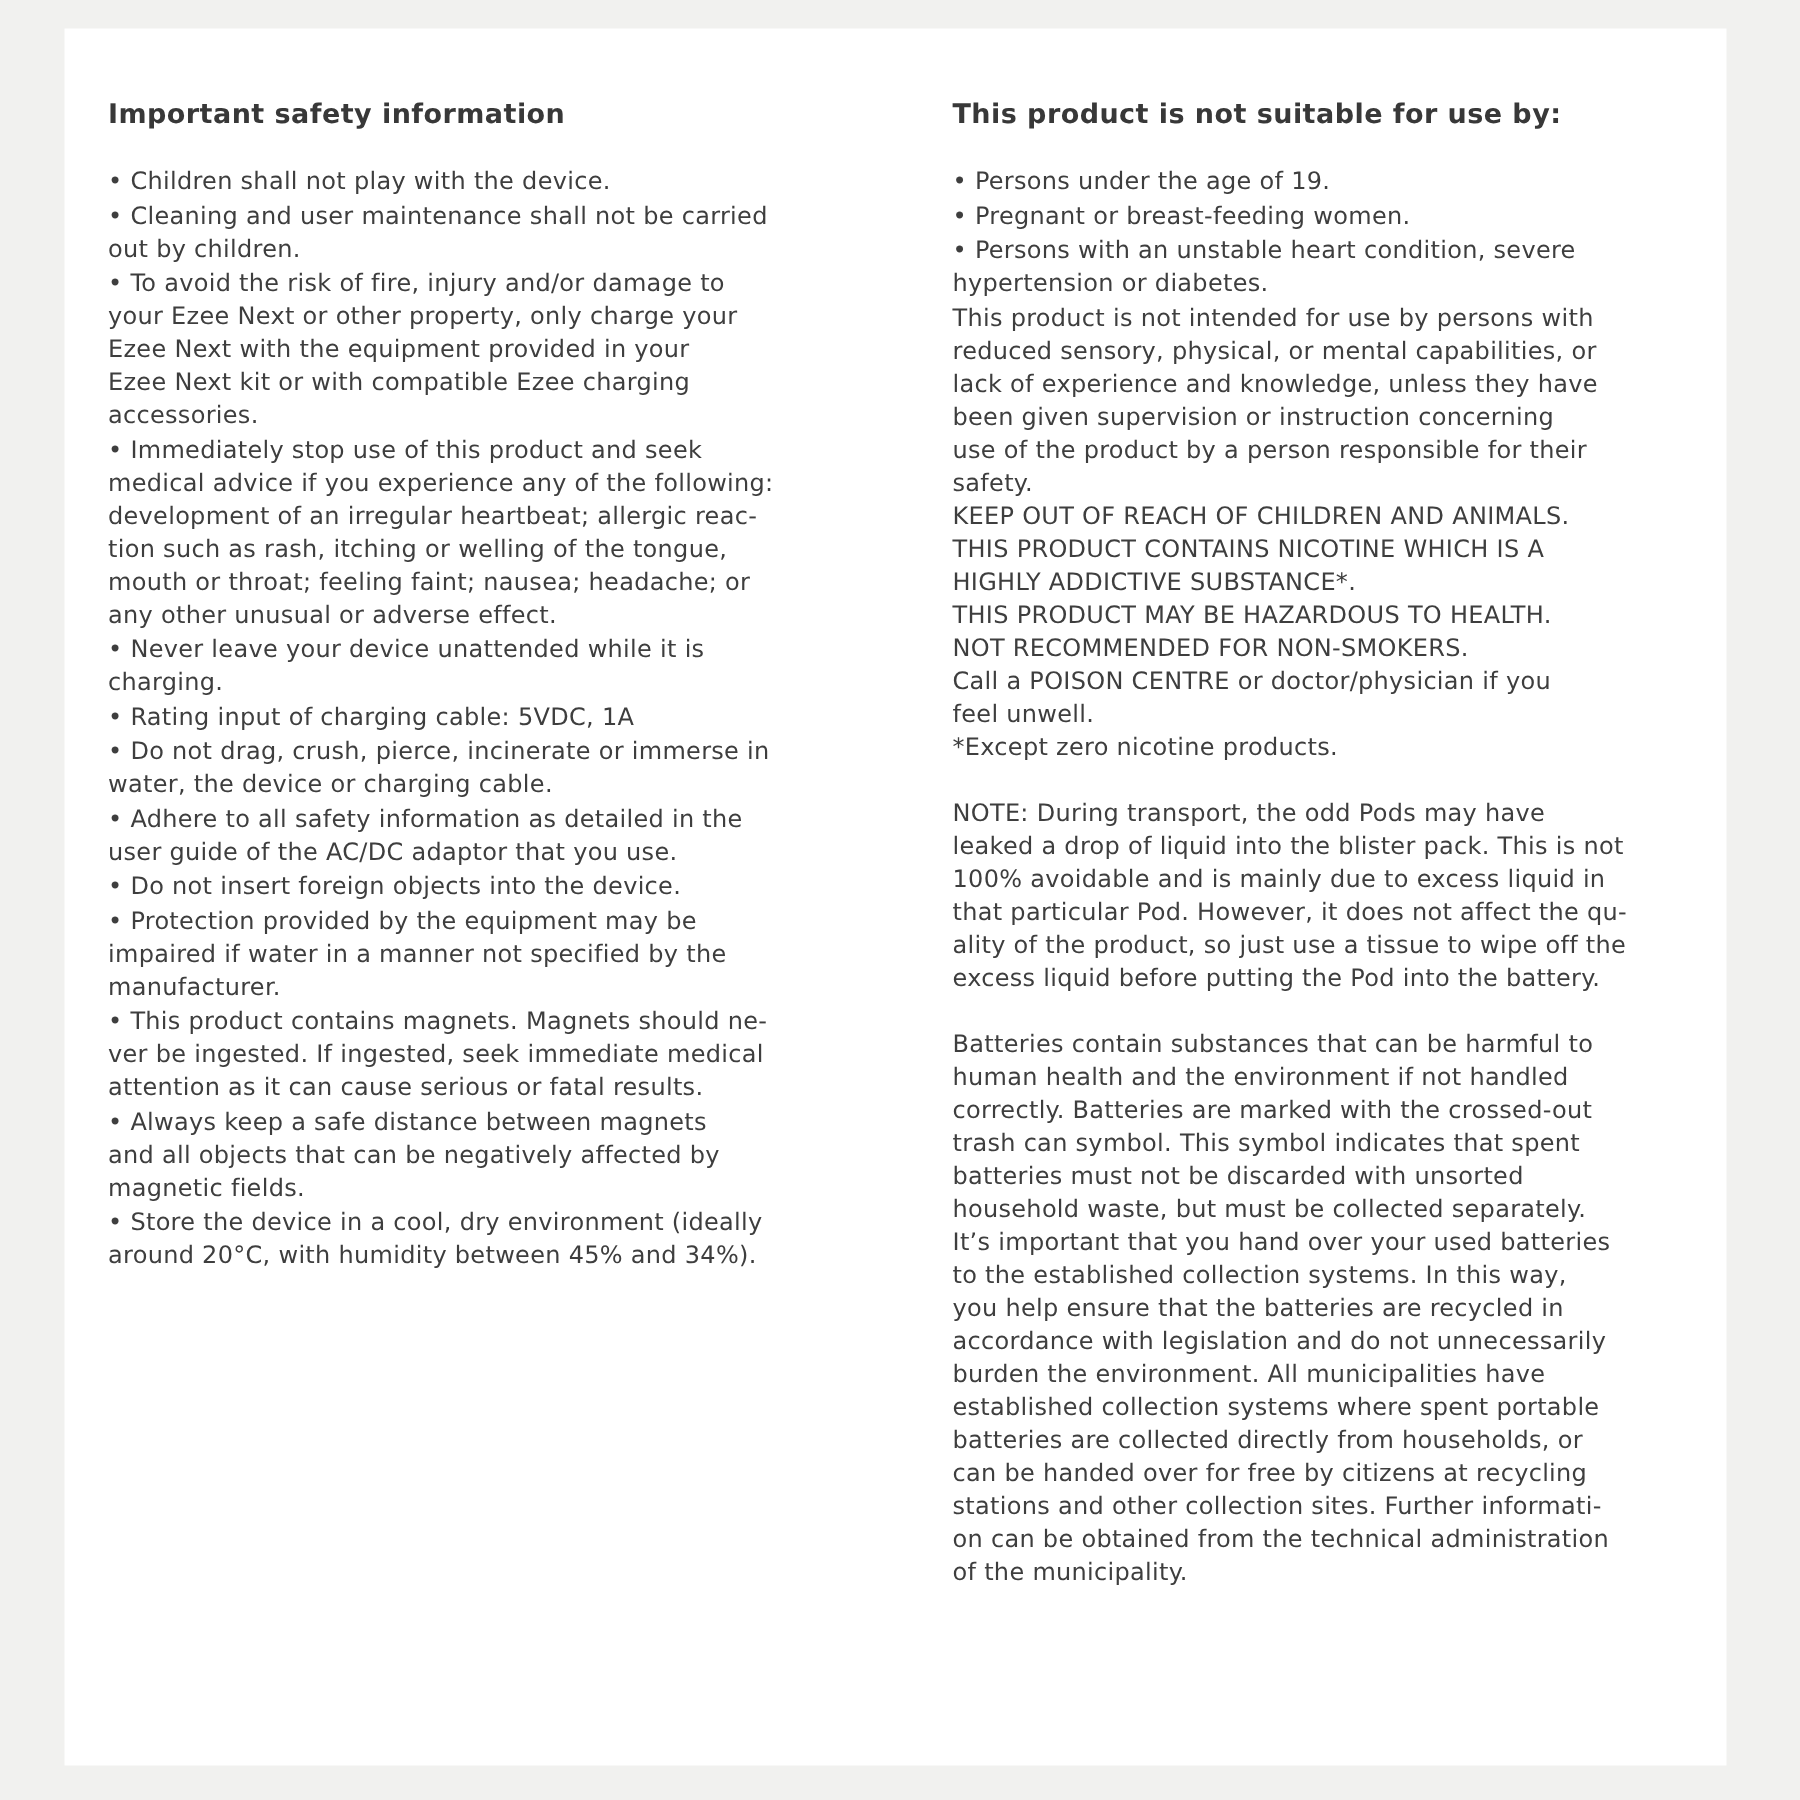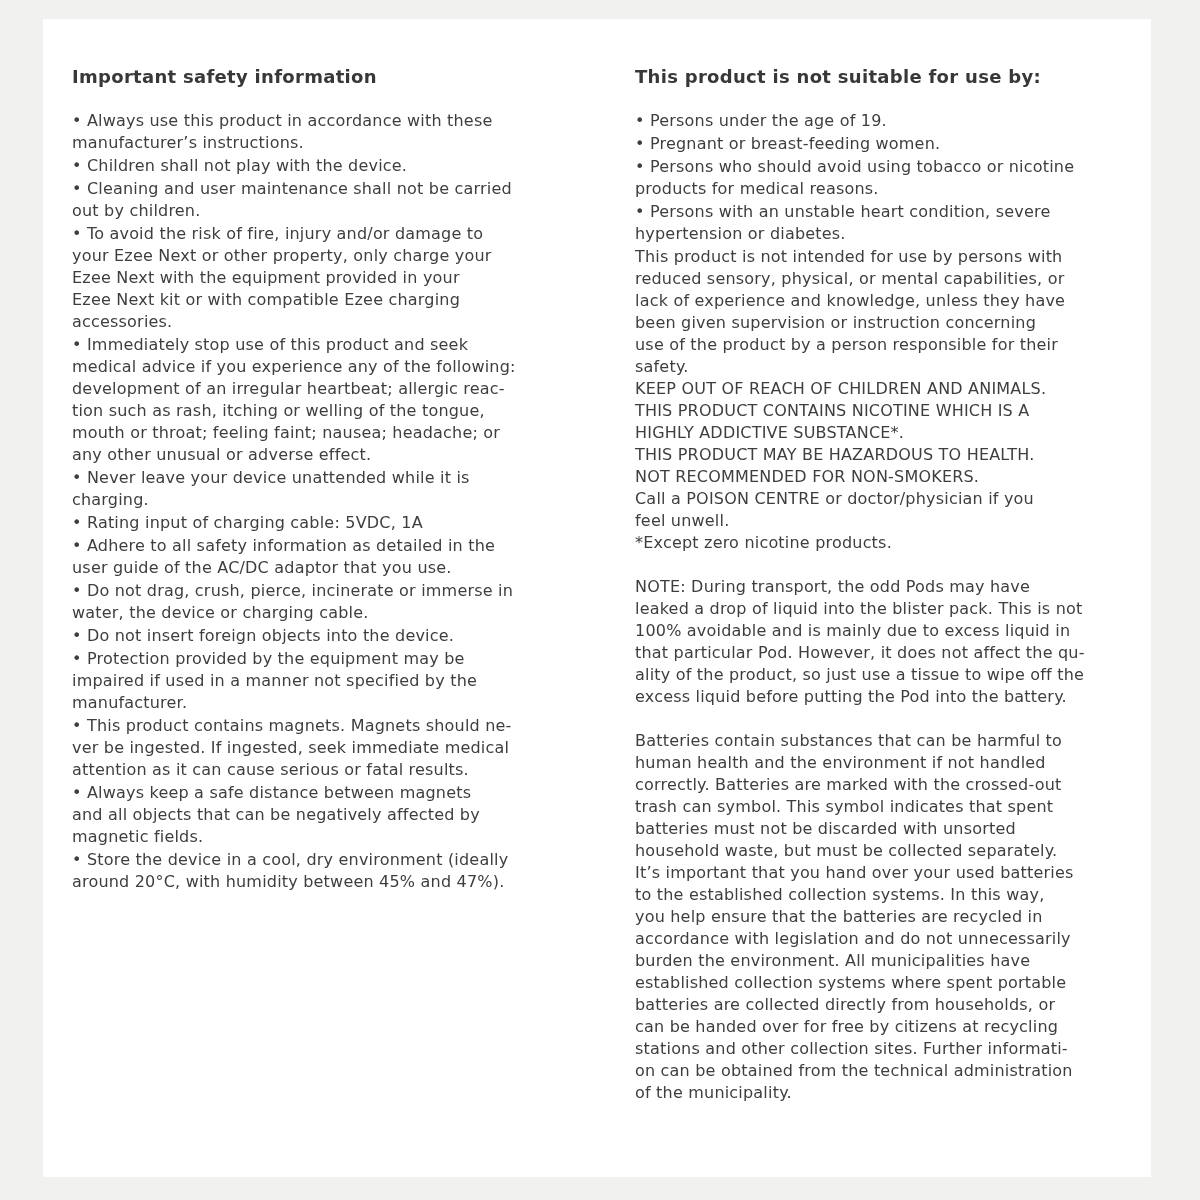--- a/index.html
+++ b/index.html
@@ -48,63 +48,59 @@
   }
 </style>
 </head>
 <body>
 
 <div class="card">
   <div class="columns">
 
     <div class="col">
       <div class="col-heading">Important safety information</div>
-      <p class="para">• Always use this product in accordance with these
-manufacturer’s instructions.</p>
       <p class="para">• Children shall not play with the device.</p>
       <p class="para">• Cleaning and user maintenance shall not be carried
 out by children.</p>
       <p class="para">• To avoid the risk of fire, injury and/or damage to
 your Ezee Next or other property, only charge your
 Ezee Next with the equipment provided in your
 Ezee Next kit or with compatible Ezee charging
 accessories.</p>
       <p class="para">• Immediately stop use of this product and seek
 medical advice if you experience any of the following:
 development of an irregular heartbeat; allergic reac-
 tion such as rash, itching or welling of the tongue,
 mouth or throat; feeling faint; nausea; headache; or
 any other unusual or adverse effect.</p>
       <p class="para">• Never leave your device unattended while it is
 charging.</p>
       <p class="para">• Rating input of charging cable: 5VDC, 1A</p>
+      <p class="para">• Do not drag, crush, pierce, incinerate or immerse in
+water, the device or charging cable.</p>
       <p class="para">• Adhere to all safety information as detailed in the
 user guide of the AC/DC adaptor that you use.</p>
-      <p class="para">• Do not drag, crush, pierce, incinerate or immerse in
-water, the device or charging cable.</p>
       <p class="para">• Do not insert foreign objects into the device.</p>
       <p class="para">• Protection provided by the equipment may be
-impaired if used in a manner not specified by the
+impaired if water in a manner not specified by the
 manufacturer.</p>
       <p class="para">• This product contains magnets. Magnets should ne-
 ver be ingested. If ingested, seek immediate medical
 attention as it can cause serious or fatal results.</p>
       <p class="para">• Always keep a safe distance between magnets
 and all objects that can be negatively affected by
 magnetic fields.</p>
       <p class="para">• Store the device in a cool, dry environment (ideally
-around 20°C, with humidity between 45% and 47%).</p>
+around 20°C, with humidity between 45% and 34%).</p>
     </div>
 
     <div class="col">
       <div class="col-heading">This product is not suitable for use by:</div>
       <p class="para">• Persons under the age of 19.</p>
       <p class="para">• Pregnant or breast-feeding women.</p>
-      <p class="para">• Persons who should avoid using tobacco or nicotine
-products for medical reasons.</p>
       <p class="para">• Persons with an unstable heart condition, severe
 hypertension or diabetes.</p>
       <p class="para">This product is not intended for use by persons with
 reduced sensory, physical, or mental capabilities, or
 lack of experience and knowledge, unless they have
 been given supervision or instruction concerning
 use of the product by a person responsible for their
 safety.
 KEEP OUT OF REACH OF CHILDREN AND ANIMALS.
 THIS PRODUCT CONTAINS NICOTINE WHICH IS A

